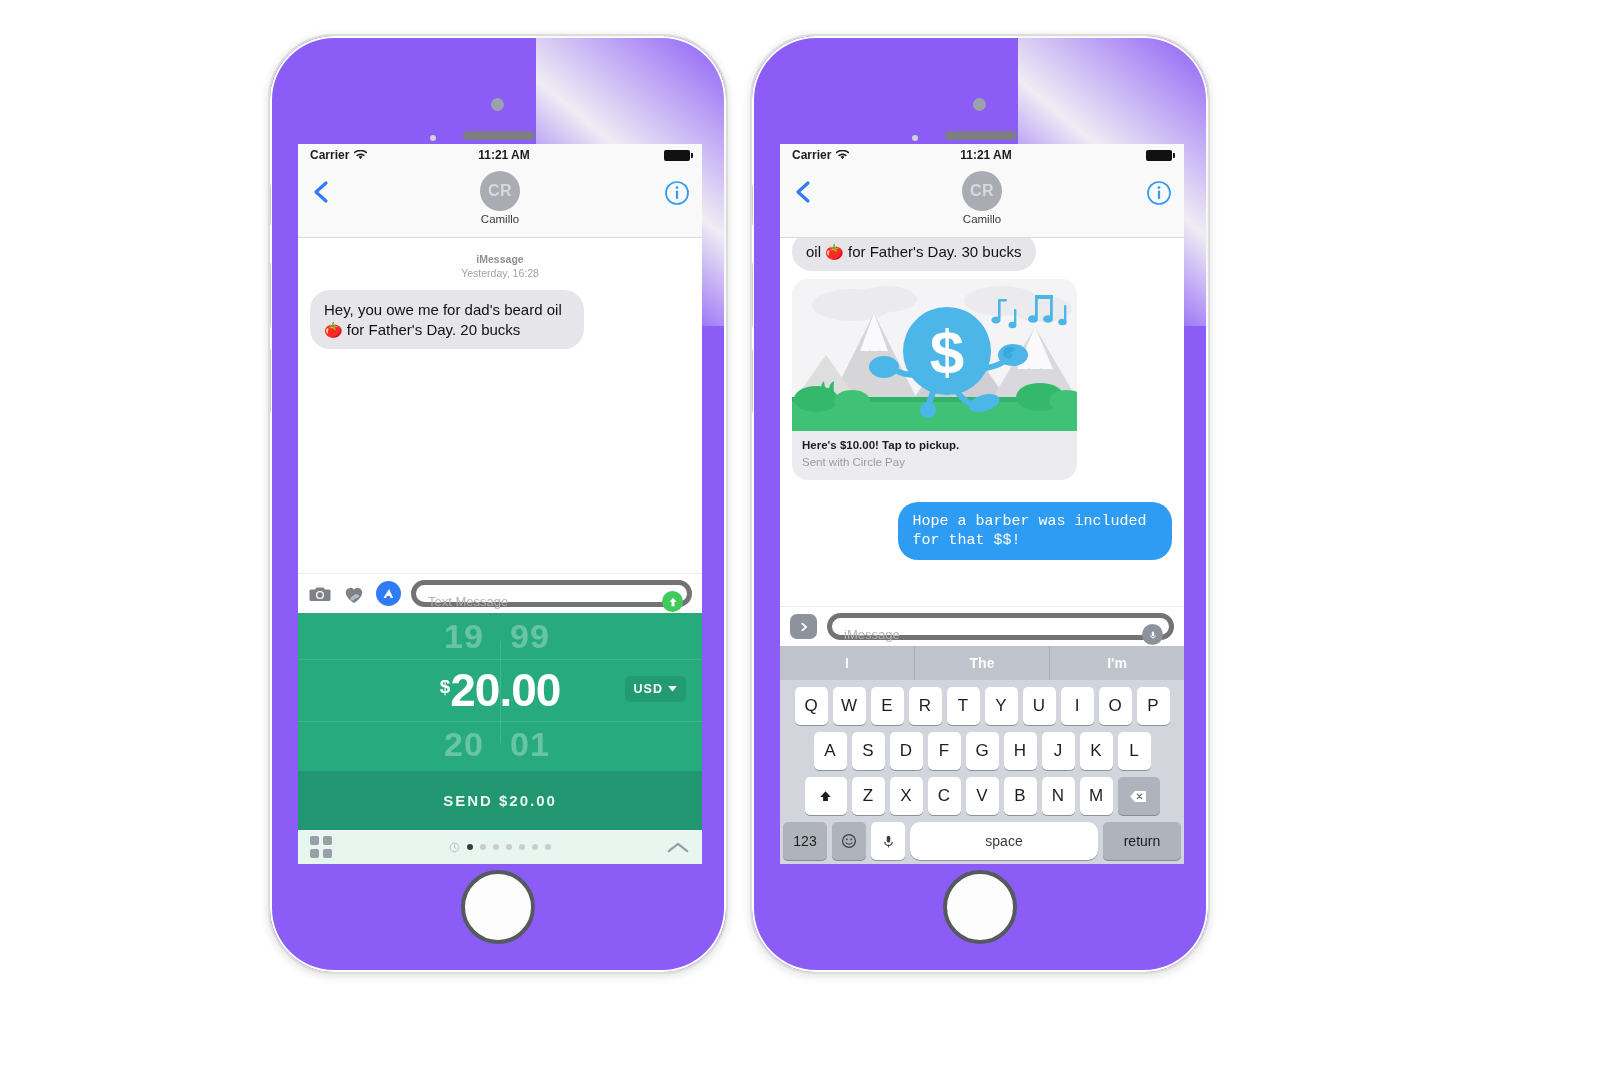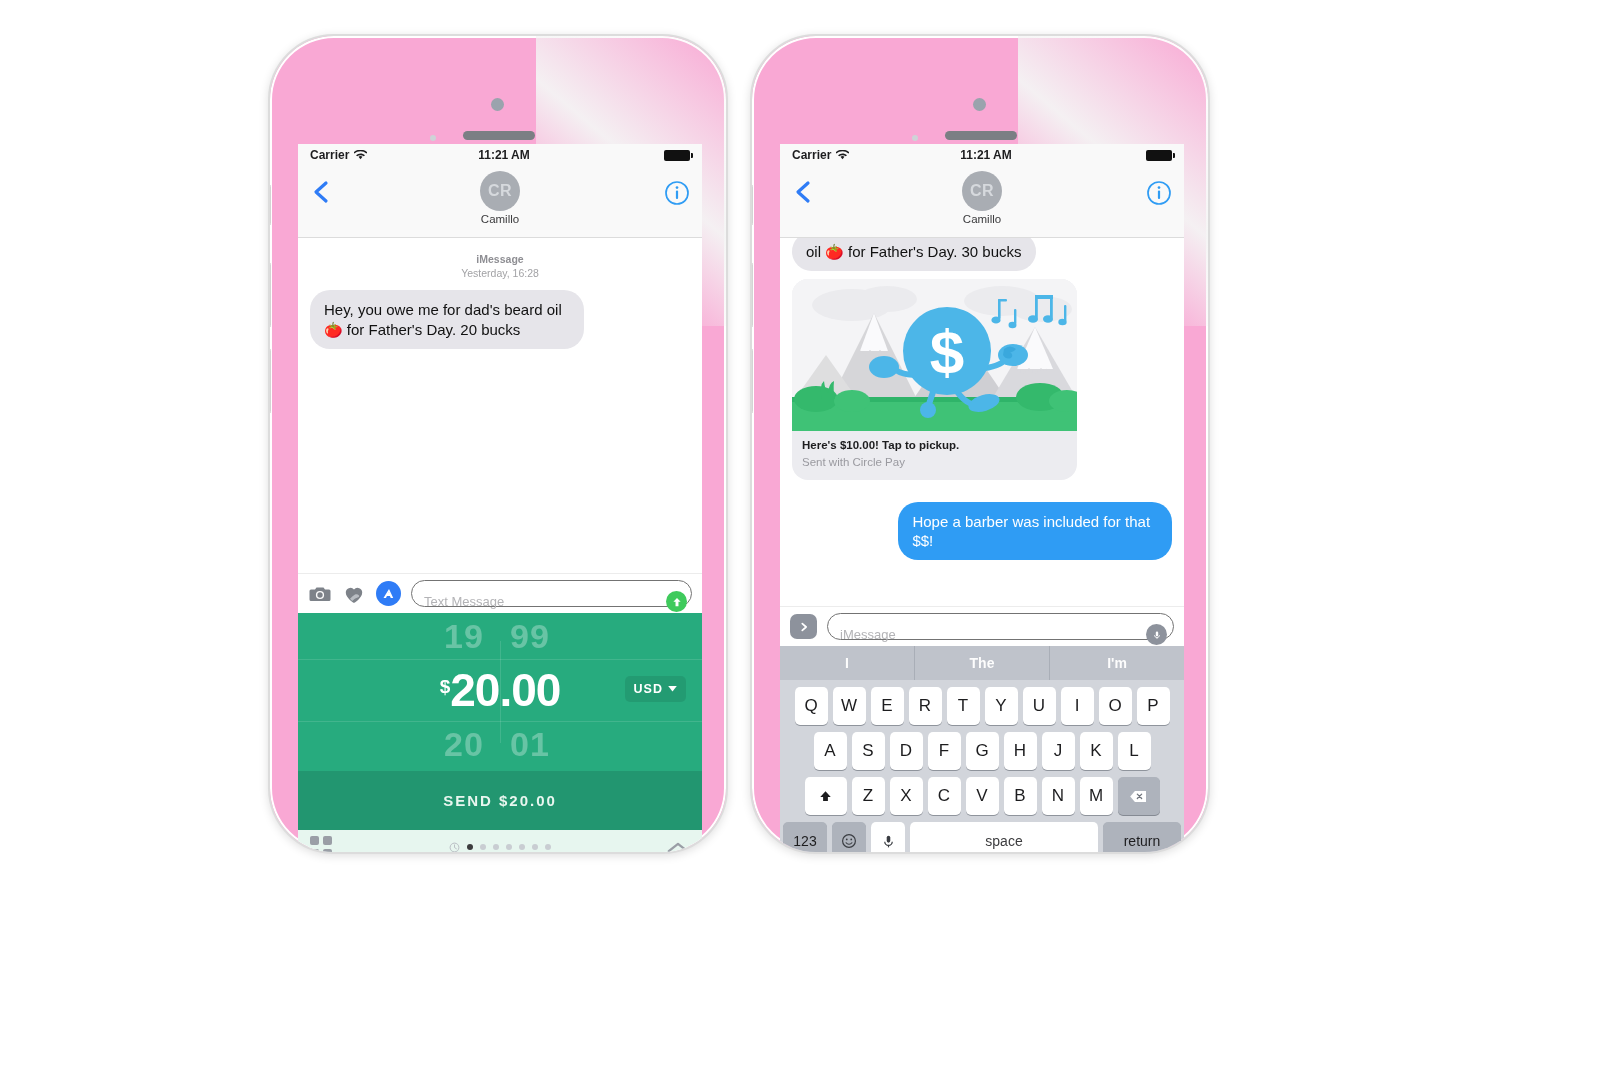--- a/index.html
+++ b/index.html
@@ -7,22 +7,22 @@
     width: 1600px; height: 1084px;
     background: #ffffff;
     font-family: "Liberation Sans", sans-serif;
     overflow: hidden;
   }
   .stage { position: relative; width: 1600px; height: 1084px; background: #fff; }
 
   
   .phone {
     position: absolute;
-    width: 460px; height: 820px;
-    background: #f9a8d4;
+    width: 460px; height: 940px;
+    background: #8b5cf6;
     border-radius: 66px;
     border: 2px solid #dcdcdc;
     box-shadow: 0 2px 10px rgba(0,0,0,.13), inset 0 0 0 2px #fff;
     overflow: hidden;
   }
   .phone.left  { left: 268px; top: 34px; }
   .phone.right { left: 750px; top: 34px; }
 
   .phone-gloss {
     position: absolute; top: 0; right: 0; width: 190px; height: 290px;
@@ -123,21 +123,21 @@
     line-height: 1.35; margin: 6px 0 10px;
   }
   .meta b { color: #8e8e93; font-weight: bold; }
 
   .bubble {
     max-width: 72%; padding: 10px 14px;
     border-radius: 20px; font-size: 15px; line-height: 1.28;
     position: relative; word-wrap: break-word;
   }
   .bubble.recv { background: #e6e5ea; color: #111; margin-right: auto; }
-  .bubble.sent { background: #2f9cf4; color: #fff; margin-left: auto; }
+  .bubble.sent { background: #2f9cf4; color: #fff; margin-left: auto; font-family: Liberation Mono, monospace; }
   .row-recv { display: flex; justify-content: flex-start; margin-bottom: 10px; }
   .row-sent { display: flex; justify-content: flex-end; margin-bottom: 8px; }
 
   
   .paycard {
     width: 285px; border-radius: 16px; overflow: hidden;
     background: #ececf0; margin-bottom: 12px;
   }
   .paycard-art { position: relative; width: 100%; height: 152px; background: #f4f4f6; overflow: hidden; }
   .paycard-cap { padding: 7px 10px 9px; }
@@ -155,21 +155,21 @@
   .appstore-btn {
     width: 25px; height: 25px; border-radius: 50%;
     background: #2f7cf6; display: flex; align-items: center; justify-content: center;
     flex: 0 0 auto;
   }
   .expand-btn {
     width: 27px; height: 25px; border-radius: 7px; background: #8d929c;
     display: flex; align-items: center; justify-content: center; flex: 0 0 auto;
   }
   .textfield {
-    flex: 1 1 auto; height: 27px; border: 1px solid #737373;
+    flex: 1 1 auto; height: 27px; border: 5px solid #737373;
     border-radius: 15px; display: flex; align-items: center;
     padding: 16px 4px 0 12px; background: #fff;
   }
   .tf-placeholder { flex: 1 1 auto; font-size: 13px; color: #b3b3b6; }
   .send-circle {
     width: 21px; height: 21px; border-radius: 50%; background: #3fca5c;
     display: flex; align-items: center; justify-content: center; flex: 0 0 auto;
   }
   .mic-circle {
     width: 21px; height: 21px; border-radius: 50%; background: #8d929c;
@@ -252,21 +252,21 @@
     background: #fff; border-radius: 5px;
     box-shadow: 0 1px 0 #8f949c;
     font-size: 17px; color: #1d1d1f;
     display: flex; align-items: center; justify-content: center;
     height: 38px; width: 33px; flex: 0 0 auto; font-weight: normal;
   }
   .key.wide { width: 42px; background: #aeb3bc; box-shadow: 0 1px 0 #858a93; }
   .key.fn { background: #aeb3bc; box-shadow: 0 1px 0 #858a93; font-size: 14px; color: #1d1d1f; }
   .krow.r2 { padding-left: 18px; padding-right: 18px; }
   .krow.r4 { gap: 5px; padding: 0 3px; margin-top: 7px; }
-  .key.space { flex: 1 1 auto; width: auto; background: #fff; box-shadow: 0 1px 0 #8f949c; font-size: 14px; color: #3c3c3e; }
+  .key.space { flex: 1 1 auto; width: auto; background: #fff; box-shadow: 0 1px 0 #8f949c; font-size: 14px; color: #3c3c3e; border-radius: 10px; }
   .key.ret { width: 78px; background: #aeb3bc; box-shadow: 0 1px 0 #858a93; font-size: 14px; }
   .key.num { width: 44px; }
   .key.sm { width: 34px; }
 
   svg { display: block; }
 </style>
 </head>
 <body>
 
 <div class="stage">

